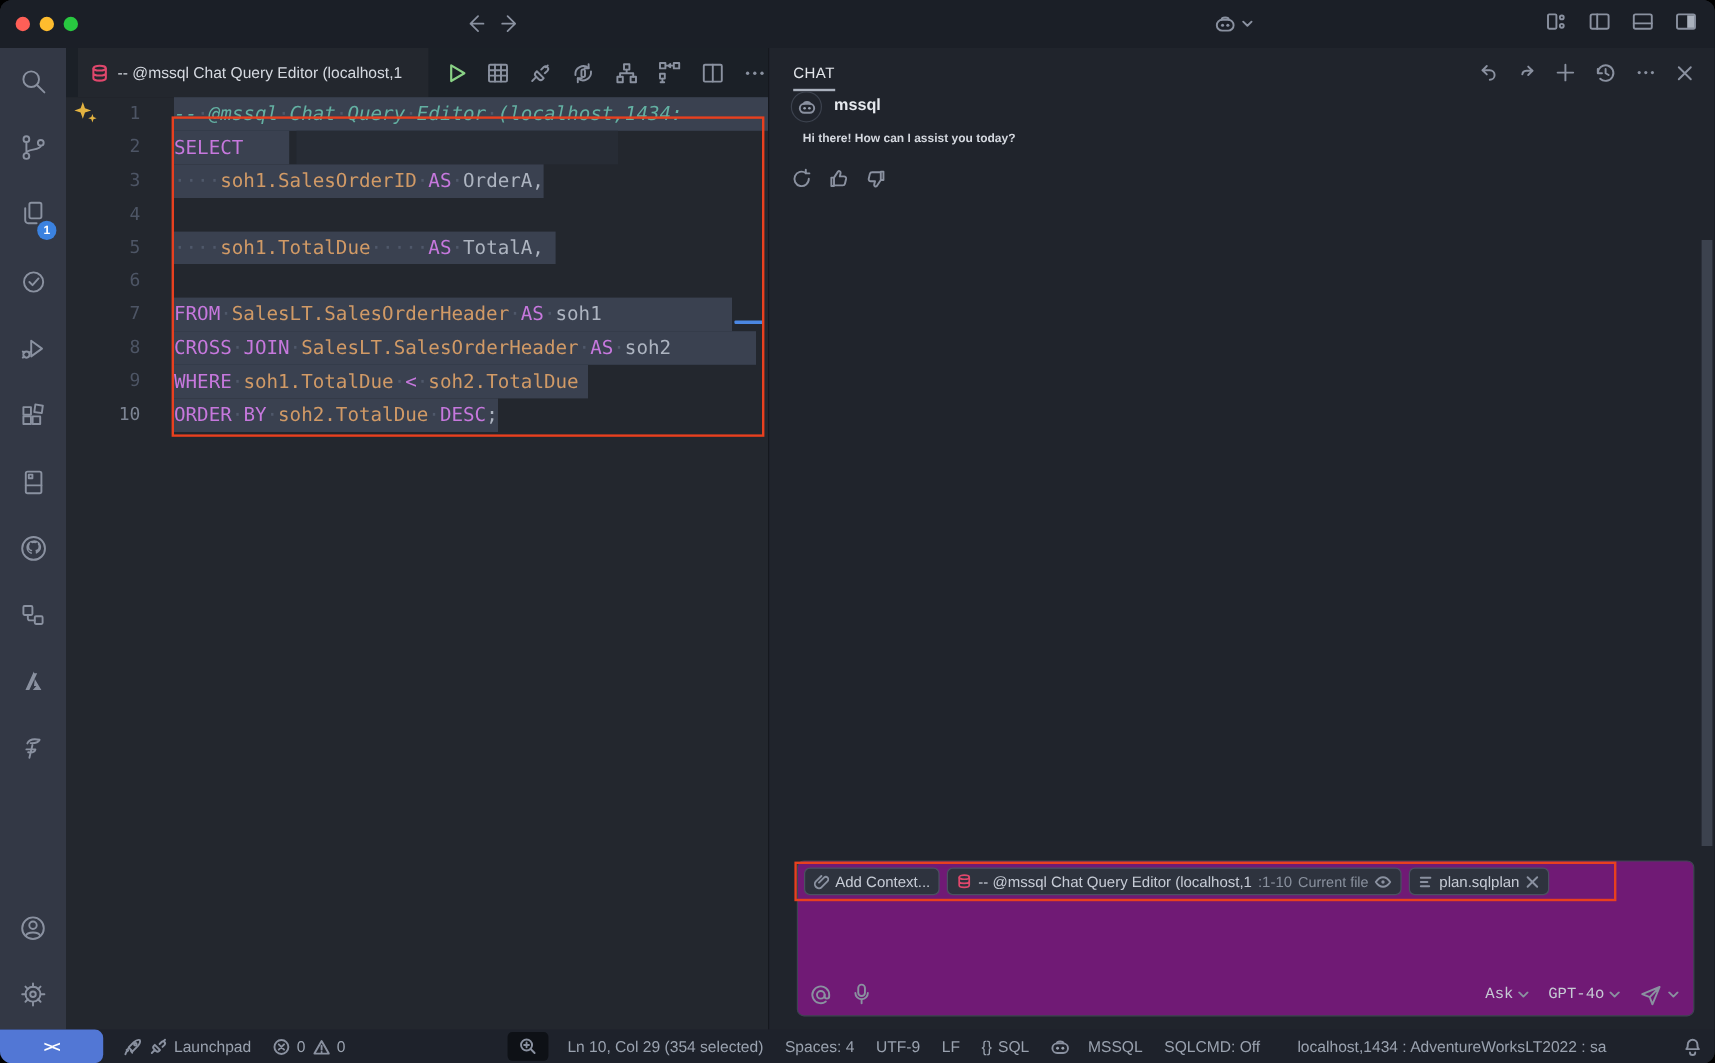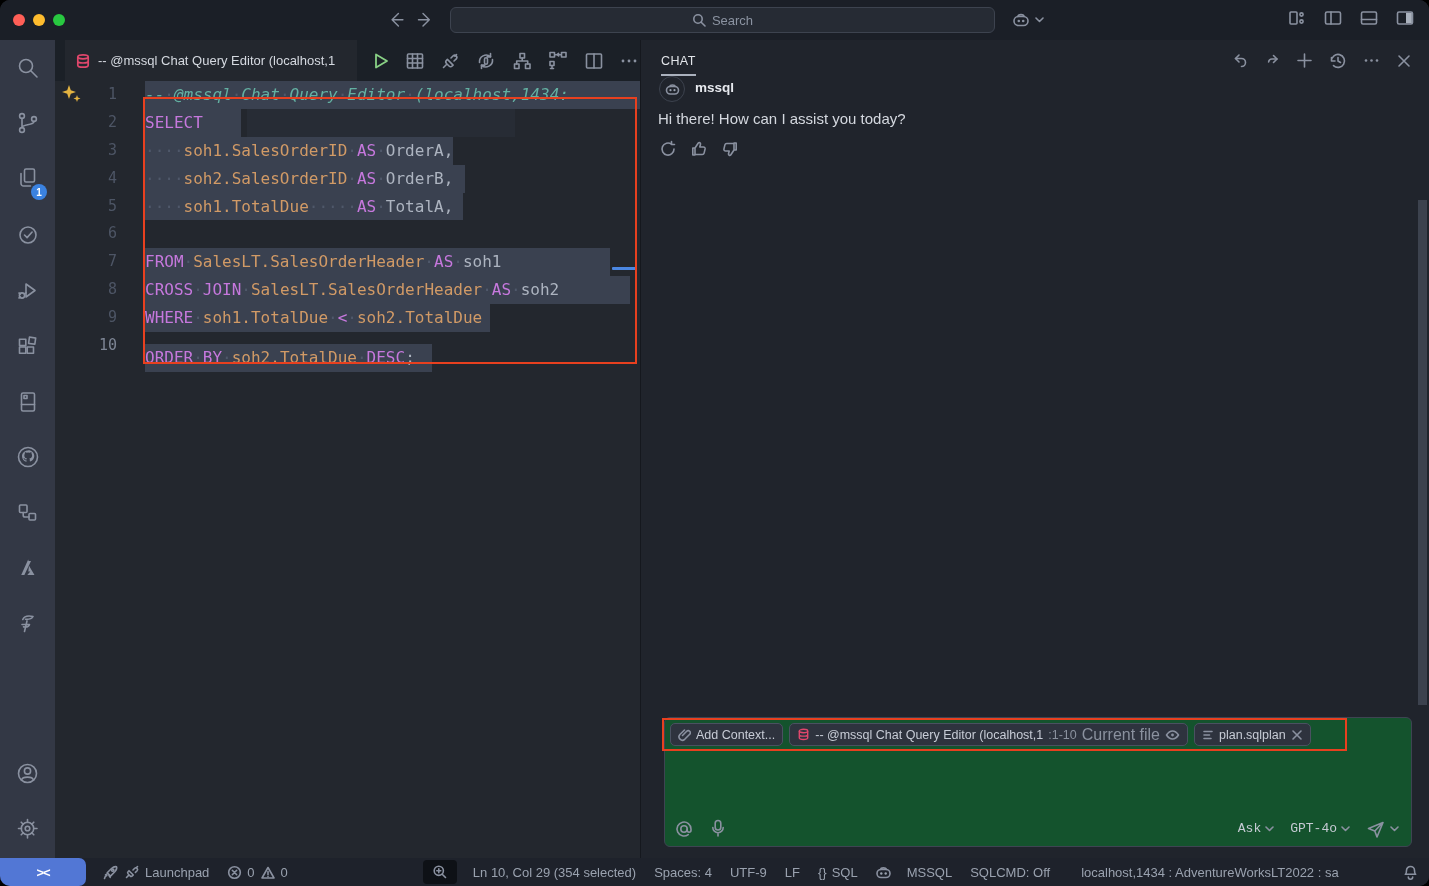--- a/index.html
+++ b/index.html
@@ -52,30 +52,30 @@
 
   
   .chat-pane{position:absolute;left:640px;top:40px;right:0;bottom:28px;background:#20242c;border-left:1px solid #15181e;}
   .chat-header{position:absolute;left:0;top:0;right:0;height:41px;display:flex;align-items:center;}
   .chat-title{margin-left:20px;font-size:12.5px;letter-spacing:.4px;color:#e2e5ea;position:relative;}
   .chat-title:after{content:"";position:absolute;left:0;right:0;bottom:-8px;height:2px;background:#aab1bd;}
   .chat-hicons{margin-left:auto;display:flex;align-items:center;gap:14px;padding-right:16px;}
   .msg-avatar{position:absolute;left:18px;top:36px;width:26px;height:26px;border-radius:50%;border:1px solid #3c424e;
      display:flex;align-items:center;justify-content:center;}
   .msg-name{position:absolute;left:54px;top:40px;font-size:13.5px;font-weight:bold;color:#e6e9ee;}
-  .msg-text{position:absolute;left:17px;top:70px;font-size:15px;color:#d4d8df;}
+  .msg-text{position:absolute;left:28px;top:70px;font-size:10px;color:#d4d8df;font-weight:bold;}
   .msg-actions{position:absolute;left:18px;top:100px;display:flex;gap:13px;}
   .chat-scrollbar{position:absolute;left:777px;top:160px;width:9px;height:505px;background:#3c424e;}
-  .chat-input{position:absolute;left:23px;top:677px;width:748px;height:130px;background:#14532d;
+  .chat-input{position:absolute;left:23px;top:677px;width:748px;height:130px;background:#701a75;
      border:1px solid #3e4452;border-radius:6px;}
   .chips{display:flex;gap:6px;margin:5px 0 0 5px;align-items:center;}
   .chip{height:23px;border:1px solid #4a5161;border-radius:5px;background:#2e333e;display:flex;align-items:center;
      gap:5px;padding:0 7px;font-size:12.5px;color:#c7ccd6;white-space:nowrap;}
   .chip .dim{color:#8a919e;}
-  .chip .small{font-size:16px;color:#8a919e;}
+  .chip .small{font-size:12px;color:#8a919e;}
   .draft{margin:10px 8px 0 6px;font-size:15px;line-height:31px;color:#d6dae1;}
   .mention{color:#58b0ff;background:rgba(90,140,200,.22);border-radius:3px;padding:1px 3px;}
   .input-controls{position:absolute;left:10px;right:12px;bottom:8px;display:flex;align-items:center;gap:18px;
      font-size:13px;color:#c6cbd4;}
   .ctl-right{margin-left:auto;display:flex;align-items:center;gap:16px;}
   .ctl{display:flex;align-items:center;gap:4px;font-family:Liberation Mono, monospace;}
   .annot.box2{left:21px;top:678px;width:685px;height:33px;}
 
   
   .statusbar{position:absolute;left:0;bottom:0;width:100%;height:28px;background:#1e222b;display:flex;
@@ -98,27 +98,20 @@
     <div class="nav" style="left:384px">
       <svg width="24" height="24">
           <path class="ic" d="M15 5l-7 7 7 7M8 12h12" transform="scale(0.9) translate(1,1)"></path>
         </svg>
     </div>
     <div class="nav" style="left:414px">
       <svg width="24" height="24">
           <path class="ic" d="M9 5l7 7-7 7M4 12h12" transform="scale(0.9) translate(1,1)"></path>
         </svg>
     </div>
-    <div class="searchbox">
-      <svg width="14" height="14">
-          <circle class="ic" cx="6" cy="6" r="4.2"></circle>
-          <path class="ic" d="M9.2 9.2L13 13"></path>
-        </svg>
-      <span>Search</span>
-    </div>
     <div class="copilot-tb">
       <svg width="22" height="22">
           <rect class="ic" x="4" y="7.5" width="14" height="9" rx="4.5"></rect>
           <circle cx="8.8" cy="12" r="1.3" fill="#8a91a0" stroke="none"></circle>
           <circle cx="13.2" cy="12" r="1.3" fill="#8a91a0" stroke="none"></circle>
           <path class="ic" d="M8 7.5C8 5 14 5 14 7.5"></path>
         </svg>
       <svg width="9" height="6">
           <path class="ic" d="M1 1l3.5 3.5L8 1"></path>
         </svg>
@@ -293,27 +286,27 @@
       <div class="sparkle">
         <svg width="26" height="24">
             <path d="M10 2l1.8 5.2L17 9l-5.2 1.8L10 16l-1.8-5.2L3 9l5.2-1.8z" fill="#e3b341"></path>
             <path d="M18 12l.9 2.6 2.6.9-2.6.9-.9 2.6-.9-2.6-2.6-.9 2.6-.9z" fill="#e3b341"></path>
           </svg>
       </div>
       <div>
           <div class="cl"><span class="ln">1</span><span class="lc full"><span class="tk-c">--</span><span class="ws">·</span><span class="tk-c">@mssql</span><span class="ws">·</span><span class="tk-c">Chat</span><span class="ws">·</span><span class="tk-c">Query</span><span class="ws">·</span><span class="tk-c">Editor</span><span class="ws">·</span><span class="tk-c">(localhost,1434:</span></span></div>
           <div class="cl"><span class="ln">2</span><span class="lc" style="padding-right: 38px;"><span class="tk-k">SELECT</span></span><span class="ghost"></span></div>
           <div class="cl"><span class="ln">3</span><span class="lc" style=""><span class="ws">····</span><span class="tk-o">soh1.SalesOrderID</span><span class="ws">·</span><span class="tk-k">AS</span><span class="ws">·</span><span class="tk-p">OrderA,</span></span></div>
-          <div class="cl"><span class="ln">4</span><span class="lc" style="padding-right: 12px;"><span class="ws">····</span><span class="tk-o">soh2.SalesOrderID</span><span class="ws">·</span><span class="tk-k">AS</span><span class="ws">·</span><span class="tk-p">OrderB,</span></span></div>
+          <div class="cl"><span class="ln">4</span></div>
           <div class="cl"><span class="ln">5</span><span class="lc" style="padding-right: 10px;"><span class="ws">····</span><span class="tk-o">soh1.TotalDue</span><span class="ws">·····</span><span class="tk-k">AS</span><span class="ws">·</span><span class="tk-p">TotalA,</span></span></div>
           <div class="cl"><span class="ln">6</span></div>
           <div class="cl"><span class="ln">7</span><span class="lc" style="padding-right: 109px;"><span class="tk-k">FROM</span><span class="ws">·</span><span class="tk-o">SalesLT.SalesOrderHeader</span><span class="ws">·</span><span class="tk-k">AS</span><span class="ws">·</span><span class="tk-p">soh1</span></span></div>
           <div class="cl"><span class="ln">8</span><span class="lc" style="padding-right: 71px;"><span class="tk-k">CROSS</span><span class="ws">·</span><span class="tk-k">JOIN</span><span class="ws">·</span><span class="tk-o">SalesLT.SalesOrderHeader</span><span class="ws">·</span><span class="tk-k">AS</span><span class="ws">·</span><span class="tk-p">soh2</span></span></div>
           <div class="cl"><span class="ln">9</span><span class="lc" style="padding-right: 8px;"><span class="tk-k">WHERE</span><span class="ws">·</span><span class="tk-o">soh1.TotalDue</span><span class="ws">·</span><span class="tk-k">&lt;</span><span class="ws">·</span><span class="tk-o">soh2.TotalDue</span></span></div>
-          <div class="cl"><span class="ln act">10</span><span class="lc" style="padding-right: 17px; margin-top: 12px;"><span class="tk-k">ORDER</span><span class="ws">·</span><span class="tk-k">BY</span><span class="ws">·</span><span class="tk-o">soh2.TotalDue</span><span class="ws">·</span><span class="tk-k">DESC</span><span class="tk-p">;</span></span></div>
+          <div class="cl"><span class="ln act">10</span><span class="lc" style="padding-right: 0;"><span class="tk-k">ORDER</span><span class="ws">·</span><span class="tk-k">BY</span><span class="ws">·</span><span class="tk-o">soh2.TotalDue</span><span class="ws">·</span><span class="tk-k">DESC</span><span class="tk-p">;</span></span></div>
         </div>
       <div class="cursor-dash"></div>
       <div class="annot box1"></div>
     </div>
   </div>
 
   <div class="chat-pane">
     <div class="chat-header">
       <span class="chat-title">CHAT</span>
       <div class="chat-hicons">

